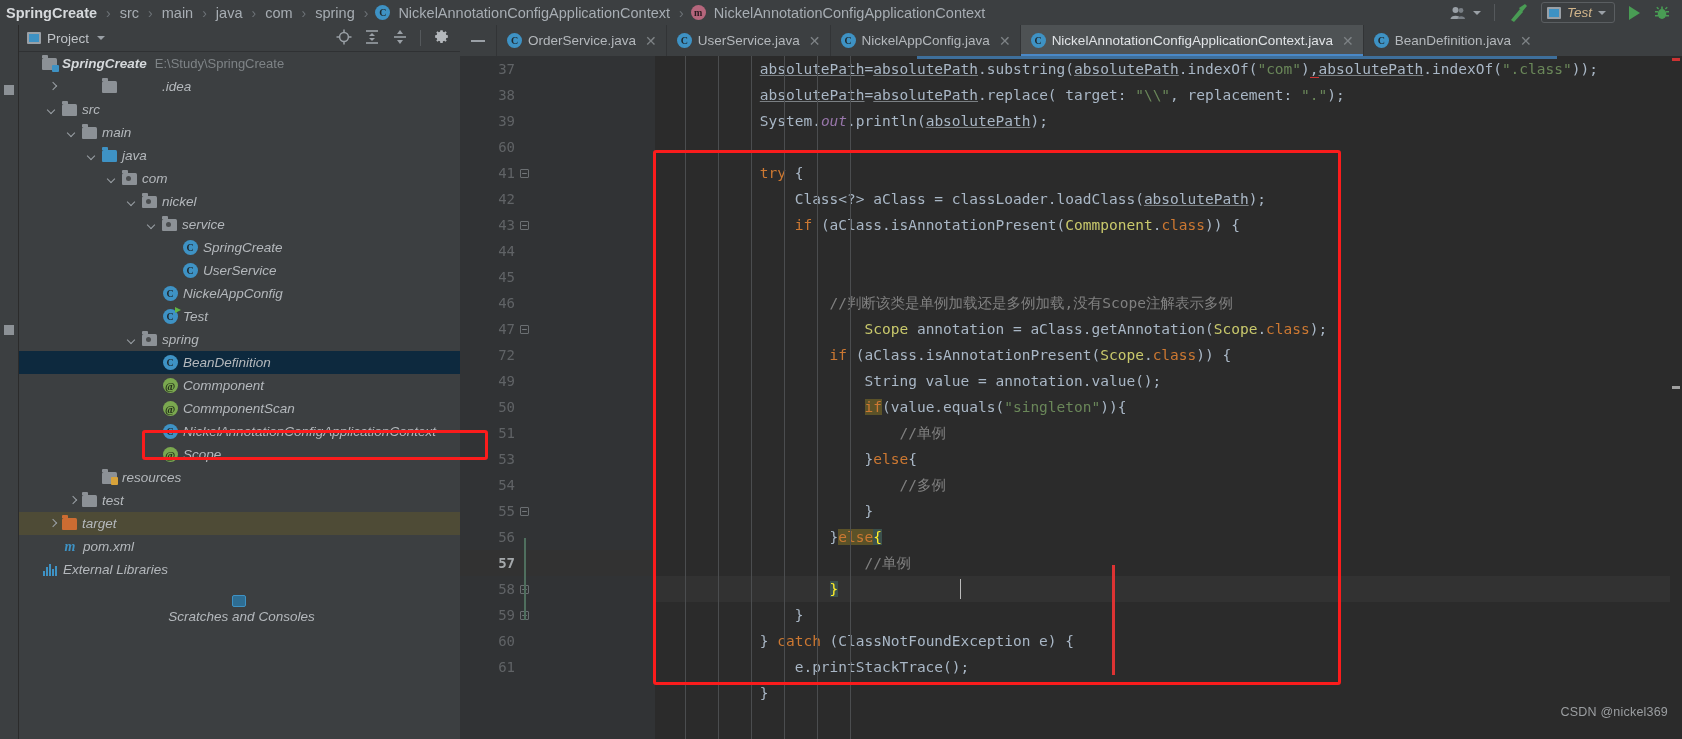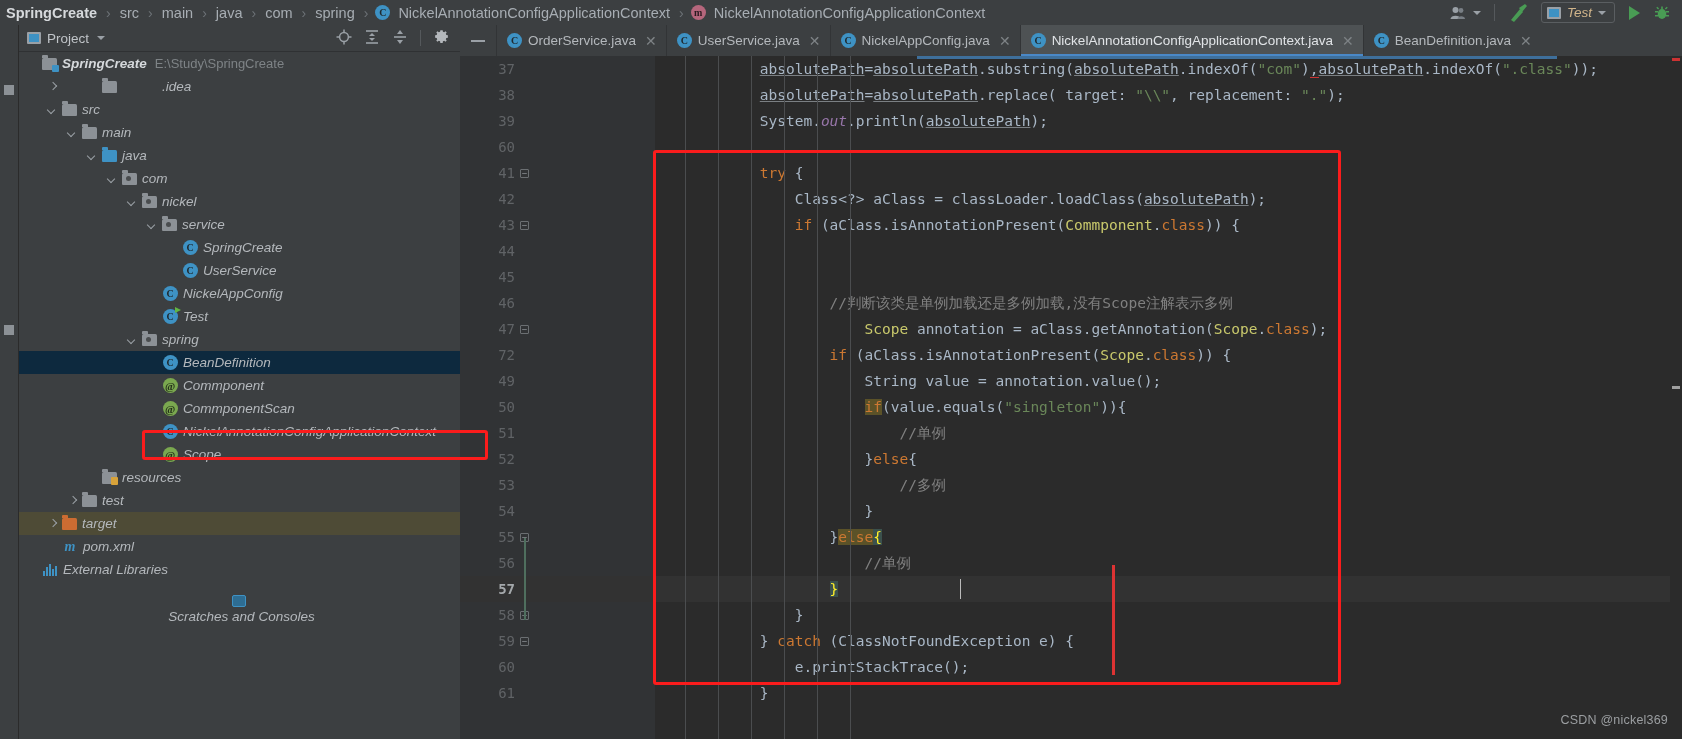--- a/index.html
+++ b/index.html
@@ -155,21 +155,21 @@
   #sel-bar { position:absolute; background:#3e6f9b; height:3px; }
 
   
   .redbox { position:absolute; border:3px solid #fb1c1c; border-radius:3px; pointer-events:none; }
 
   
   #stripe { position:absolute; right:0; top:31px; width:12px; height:683px; background:#2b2b2b; }
   .stripe-mark { position:absolute; right:2px; width:8px; height:3px; }
 
   #watermark {
-    position:absolute; right:14px; bottom:12px;
+    position:absolute; right:14px; bottom:20px;
     font-size:12.5px; color:#9b9ea1; letter-spacing:.2px;
   }
 </style>
 </head>
 <body>
 
 <div id="topbar">
   <div id="crumbs">
       <span style="display: inline-flex; align-items: center;">
         <span class="crumb bold">SpringCreate</span>
@@ -521,23 +521,20 @@
           <span class="lnum">72</span>
         </div>
         <div class="lnrow">
           <span class="lnum">49</span>
         </div>
         <div class="lnrow">
           <span class="lnum">50</span>
         </div>
         <div class="lnrow">
           <span class="lnum">51</span>
-        </div>
-        <div class="lnrow">
-          <span class="lnum">52</span>
         </div>
         <div class="lnrow">
           <span class="lnum">53</span>
         </div>
         <div class="lnrow">
           <span class="lnum">54</span>
         </div>
         <div class="lnrow">
           <span class="lnum">55</span>
           <span class="foldmark">−</span>

